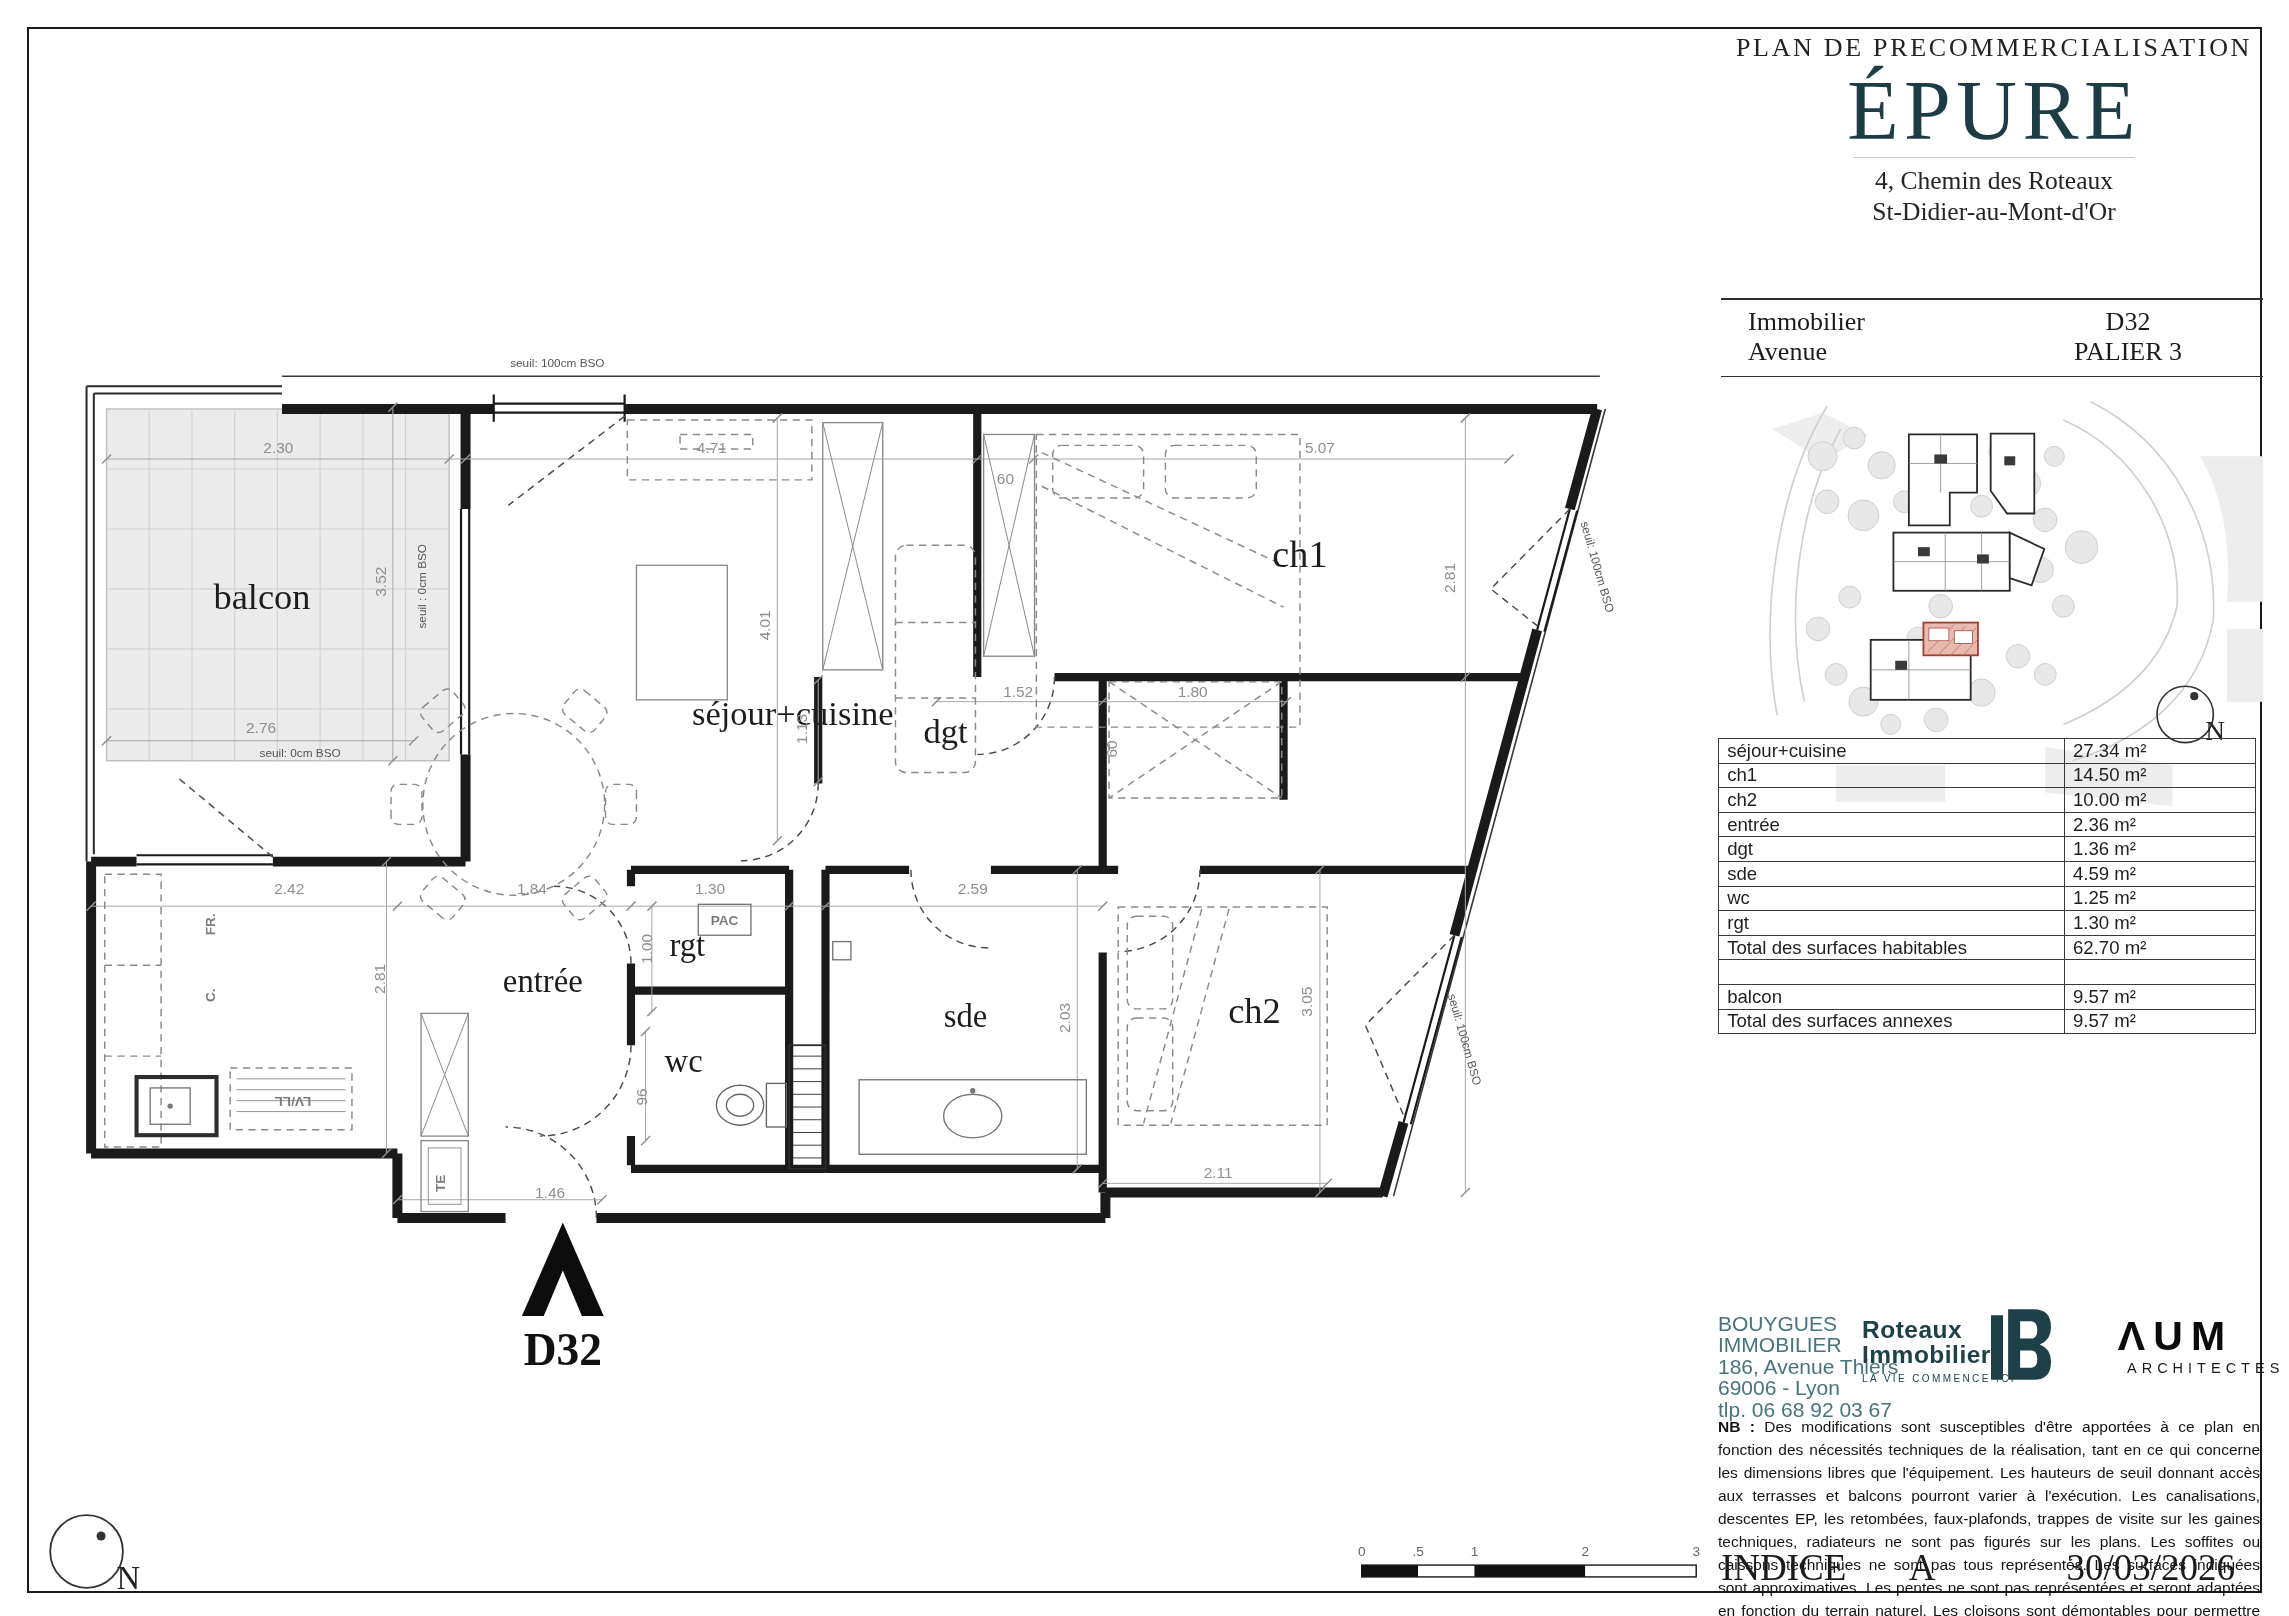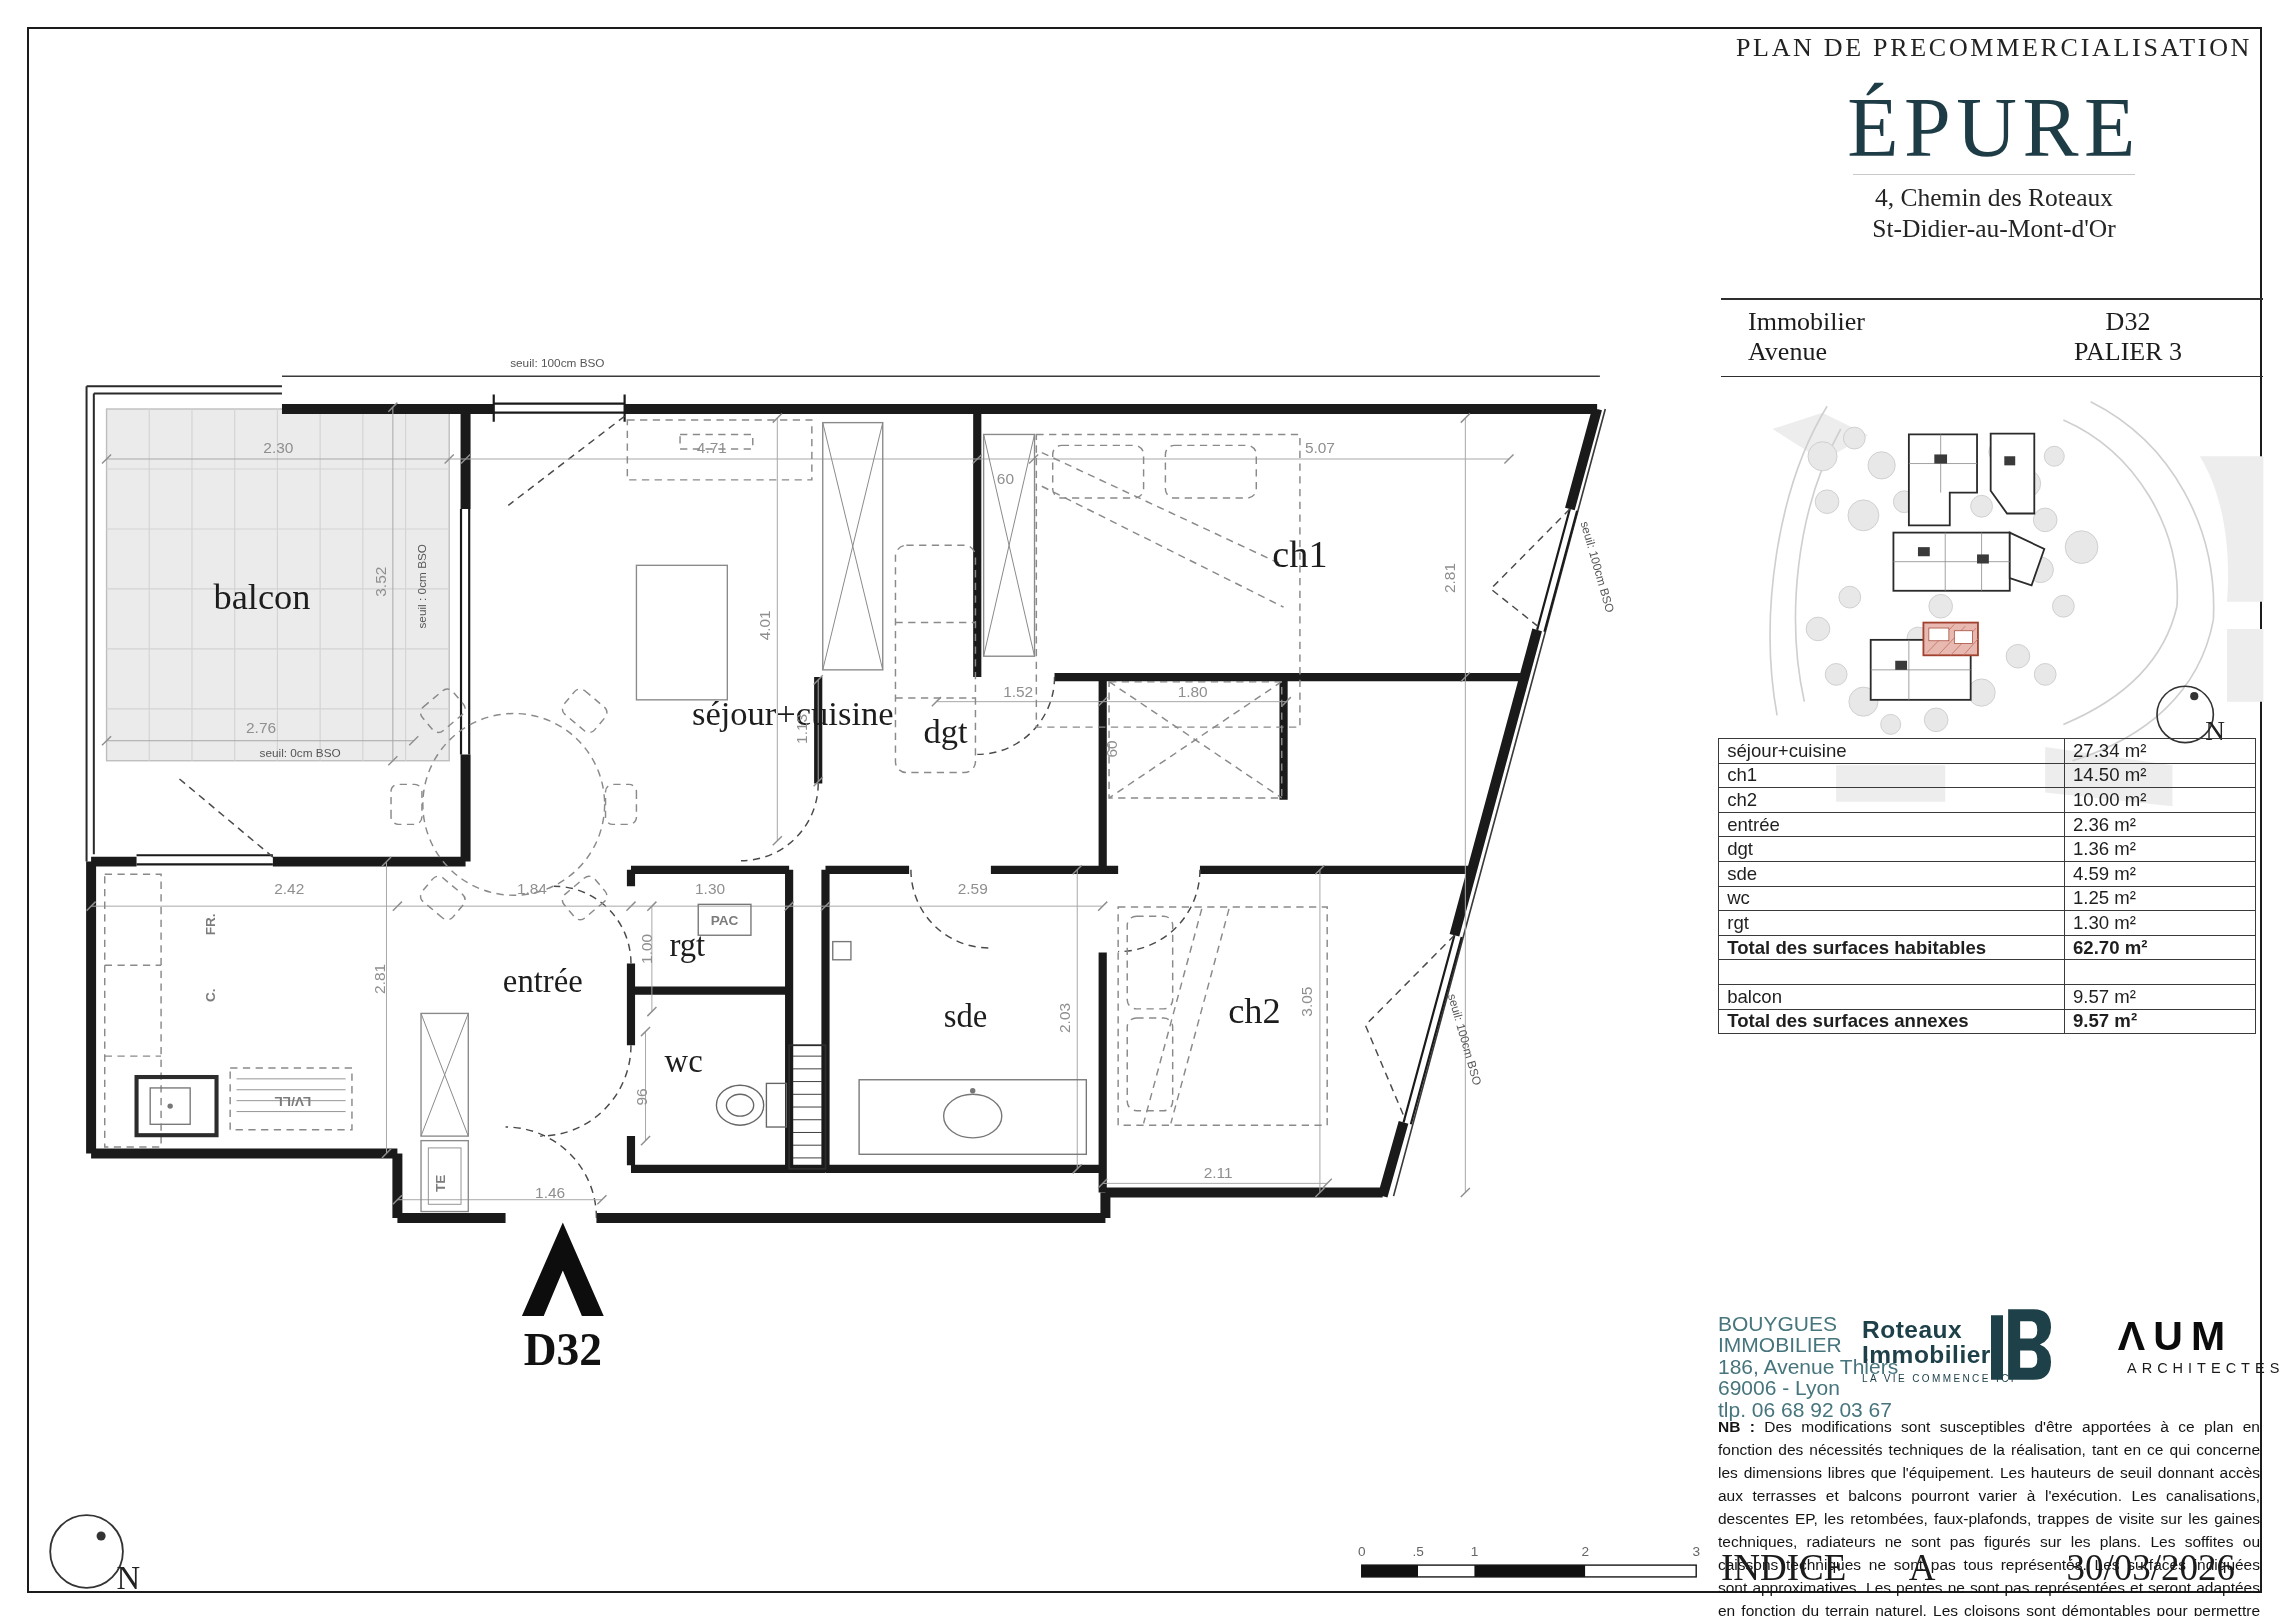--- a/index.html
+++ b/index.html
@@ -6,39 +6,39 @@
   .page{position:relative;width:2289px;height:1616px;background:#ffffff;overflow:hidden;
         font-family:"Liberation Serif",serif;color:#1c1c1c;}
   .frame{position:absolute;left:27px;top:27px;width:2235px;height:1566px;
          border:2.3px solid #1b1b1b;box-sizing:border-box;}
   svg{position:absolute;left:0;top:0;}
   svg text{user-select:none;}
 
   
   .hdr{position:absolute;left:1723px;top:33px;width:542px;text-align:center;}
   .hdr .title{font-size:26px;letter-spacing:2.7px;color:#232323;}
-  .hdr .brand{font-size:84px;letter-spacing:5.5px;color:#1d3c46;line-height:1.05;margin-top:21px;}
+  .hdr .brand{font-size:84px;letter-spacing:5.5px;color:#1d3c46;line-height:1.05;margin-top:4px;}
   .hdr .rule{height:0.9px;background:#c9c9c9;width:282px;margin:1.8px auto 7.3px auto;}
   .hdr .addr{font-size:25.5px;color:#242424;line-height:1.22;}
 
   
   .info{position:absolute;left:1721px;top:298px;width:542px;}
   .info .hr{height:1.5px;background:#2e2e2e;}
   .info .rows{padding:7.3px 0 9px 0;}
   .info .row{display:flex;font-size:26px;line-height:30px;}
   .info .row .lab{width:245px;padding-left:27px;}
   .info .row .val{flex:1;text-align:center;}
 
   
   .surf{position:absolute;left:1718px;top:738px;width:538px;border-collapse:collapse;
         font-family:"Liberation Sans",sans-serif;font-size:18.6px;color:#1f1f1f;
         table-layout:fixed;}
   .surf td{border:1.5px solid #3a3a3a;height:23.6px;padding:0 0 0 8.2px;vertical-align:middle;}
   .surf td.v{width:182px;}
-  .surf tr.total td{font-weight:bold;margin-top:23px;}
+  .surf tr.total td{font-weight:normal;margin-top:23px;}
 
   
   .contact{position:absolute;left:1718px;top:1313px;width:236px;
            font-family:"Liberation Sans",sans-serif;font-size:21px;line-height:21.4px;color:#47757d;}
   .blogo{position:absolute;left:1862px;top:1318px;color:#1d4049;font-family:"Liberation Sans",sans-serif;}
   .blogo .w1,.blogo .w2{font-size:24.5px;font-weight:bold;line-height:24.5px;letter-spacing:0.5px;}
   .blogo .tag{font-size:10px;letter-spacing:2.4px;margin-top:6.4px;white-space:nowrap;}
   .bmark{position:absolute;left:1991px;top:1309px;}
   .aum{position:absolute;left:2091px;top:1316px;width:169px;text-align:center;
        font-family:"Liberation Sans",sans-serif;color:#0b0b0b;}

